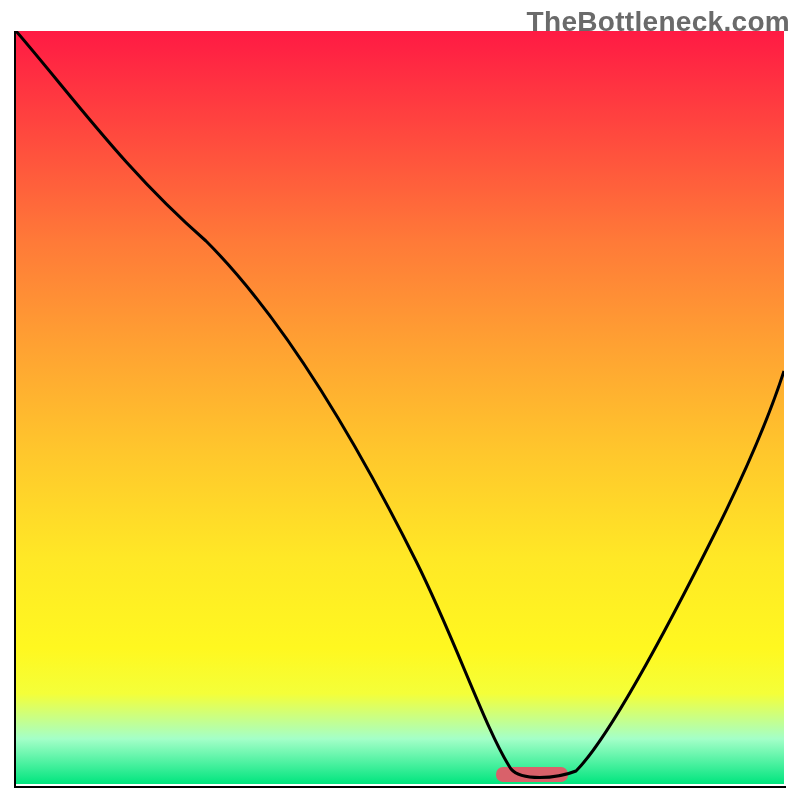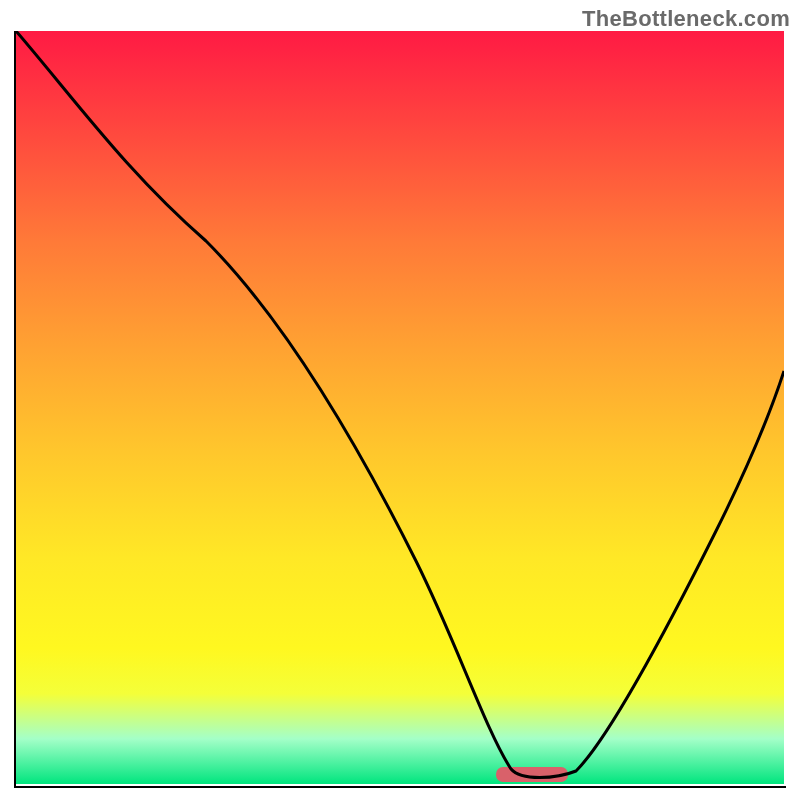--- a/index.html
+++ b/index.html
@@ -8,21 +8,21 @@
     background: #ffffff;
     width: 800px;
     height: 800px;
     position: relative;
     font-family: Arial, Helvetica, sans-serif;
   }
   .watermark {
     position: absolute;
     top: 6px;
     right: 10px;
-    font-size: 22px;
+    font-size: 28px;
     font-weight: 600;
     color: #6a6a6a;
     letter-spacing: 0.3px;
     z-index: 3;
     margin-left: 32px;
   }
   .plot-area {
     position: absolute;
     left: 16px;
     top: 31px;

